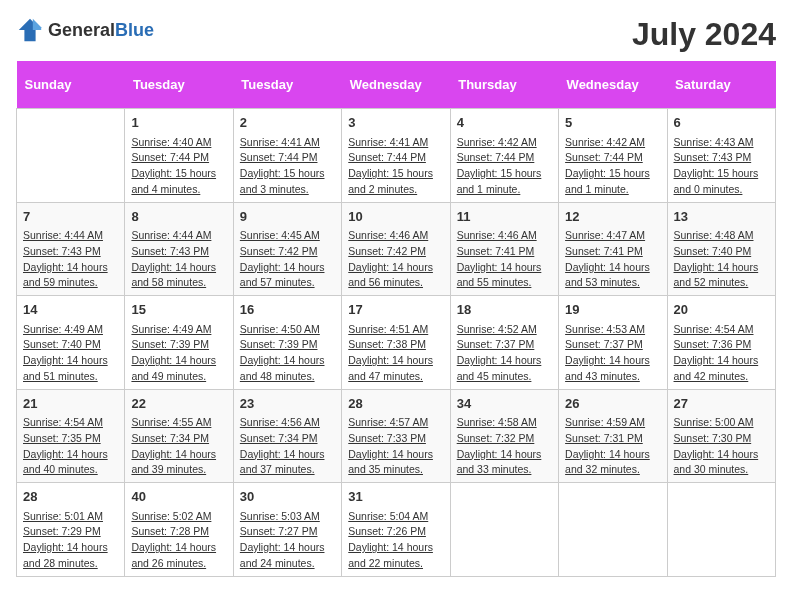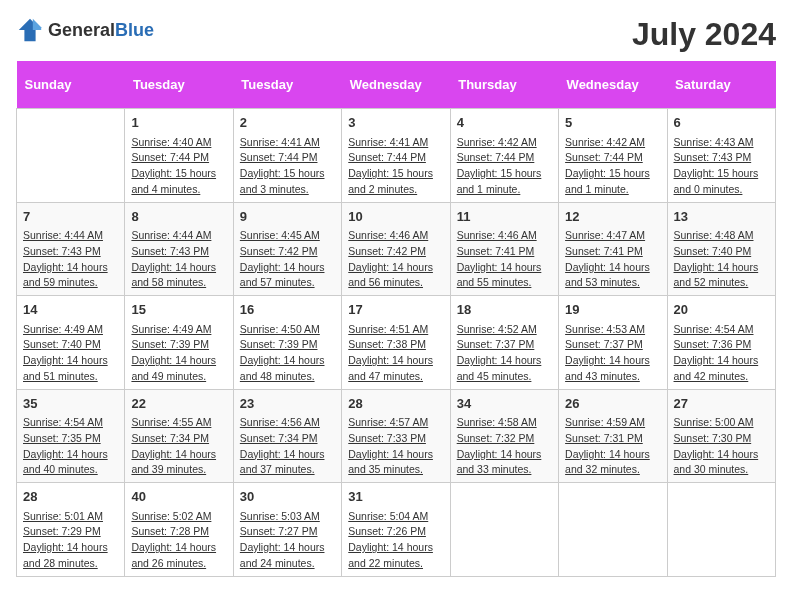--- a/index.html
+++ b/index.html
@@ -205,21 +205,21 @@
           <span class="day-number">19</span>
           <div class="day-info">Sunrise: 4:53 AM<br>Sunset: 7:37 PM<br>Daylight: 14 hours<br>and 43 minutes.</div>
         </td>
         <td>
           <span class="day-number">20</span>
           <div class="day-info">Sunrise: 4:54 AM<br>Sunset: 7:36 PM<br>Daylight: 14 hours<br>and 42 minutes.</div>
         </td>
       </tr>
       <tr>
         <td>
-          <span class="day-number">35</span>
+          <span class="day-number">21</span>
           <div class="day-info">Sunrise: 4:54 AM<br>Sunset: 7:35 PM<br>Daylight: 14 hours<br>and 40 minutes.</div>
         </td>
         <td>
           <span class="day-number">22</span>
           <div class="day-info">Sunrise: 4:55 AM<br>Sunset: 7:34 PM<br>Daylight: 14 hours<br>and 39 minutes.</div>
         </td>
         <td>
           <span class="day-number">23</span>
           <div class="day-info">Sunrise: 4:56 AM<br>Sunset: 7:34 PM<br>Daylight: 14 hours<br>and 37 minutes.</div>
         </td>

